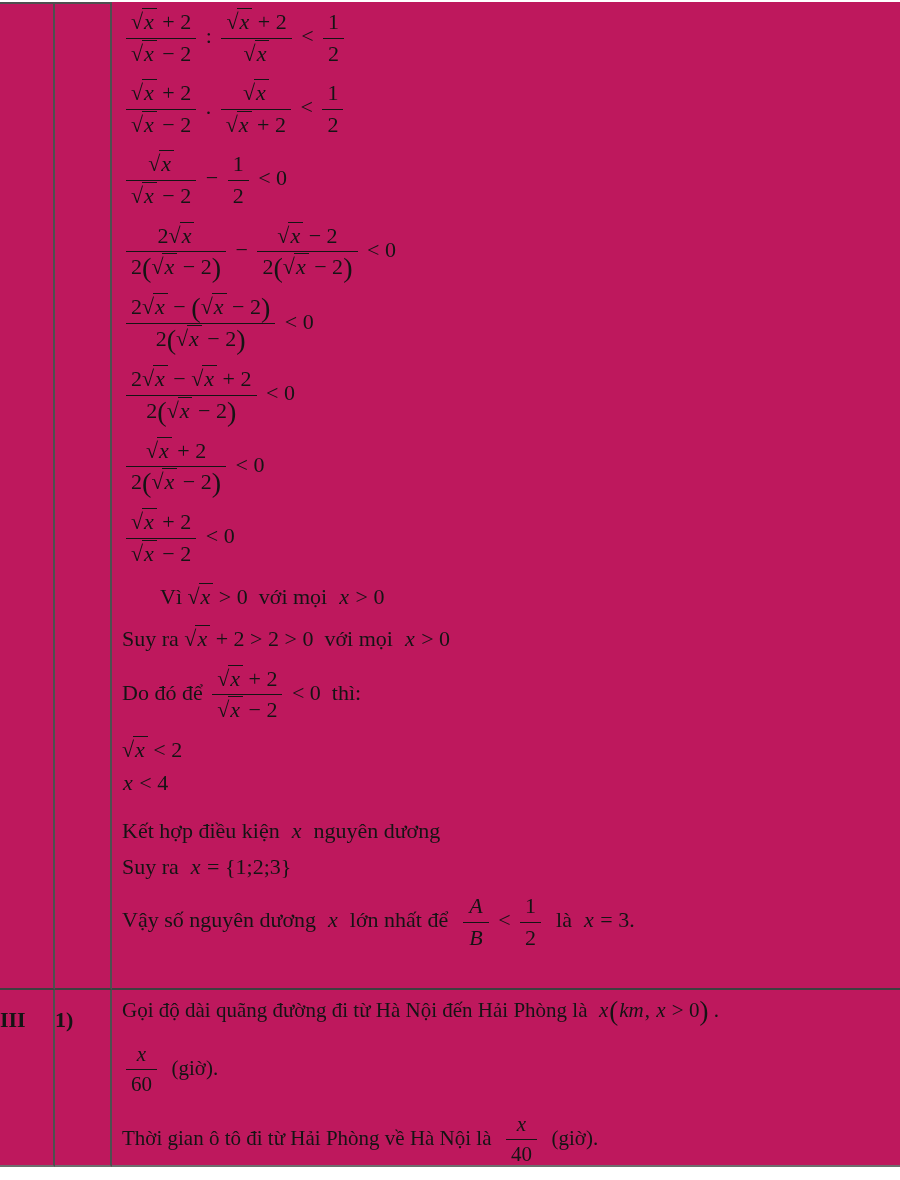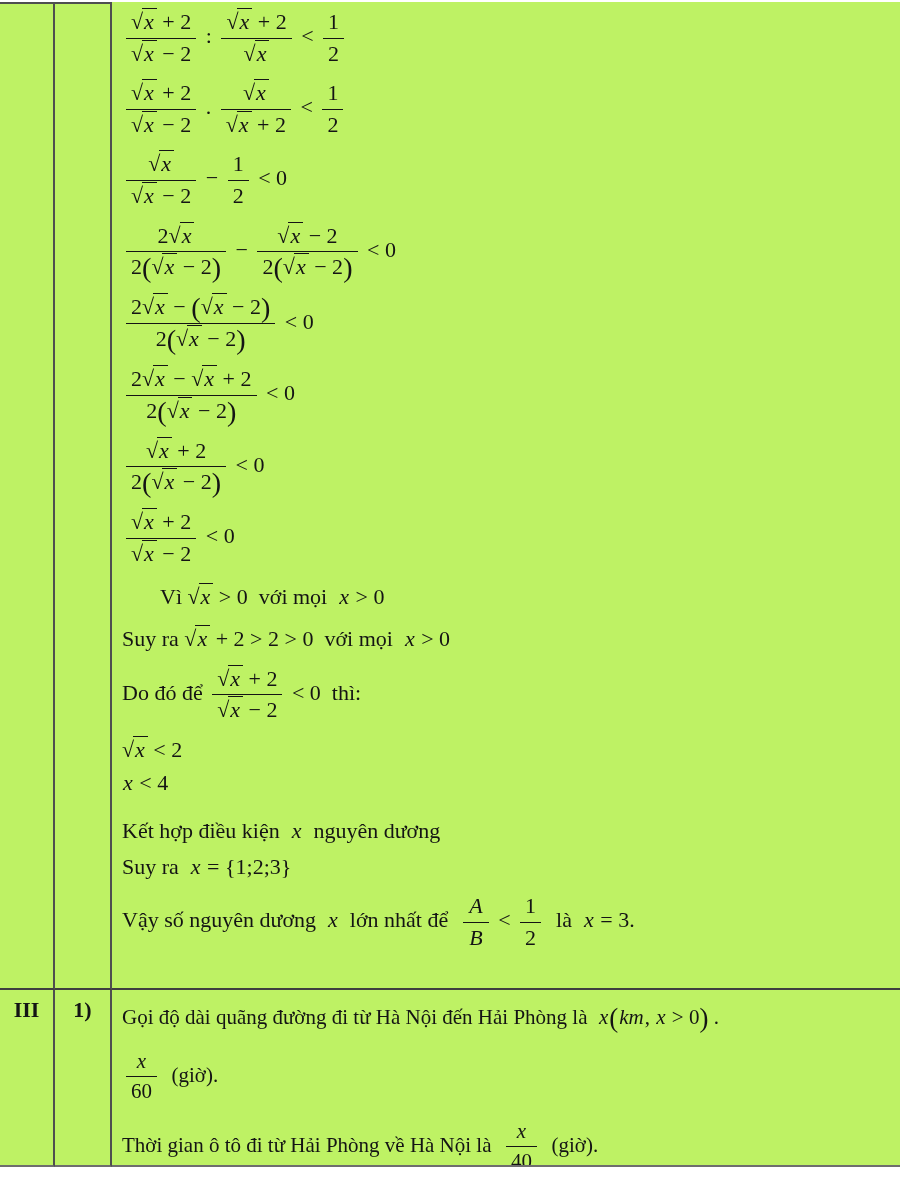--- a/index.html
+++ b/index.html
@@ -7,28 +7,28 @@
     position:relative; width:900px; height:1180px; background:#ffffff;
     font-family:"Liberation Serif","DejaVu Serif",serif; color:#141414;
     overflow:hidden;
   }
   .doc-table {
     position:absolute; left:0; top:2px; width:900px;
     display:grid;
     grid-template-columns:55px 57px 788px;
     grid-template-rows:988px 177px;
   }
-  .cell { box-sizing:border-box; background:#bef264; }
+  .cell { box-sizing:border-box; background:#be185d; }
   .c-r1c1 { border-top:2px solid #4f4f4f; border-right:2px solid #4f4f4f; border-bottom:2px solid #3f3f3f; }
   .c-r1c2 { border-top:2px solid #4f4f4f; border-right:2px solid #4f4f4f; border-bottom:2px solid #3f3f3f; }
   .c-r1c3 { border-bottom:2px solid #3f3f3f; padding:6px 0 0 10px; overflow:hidden; }
   .c-r2c1 { border-right:2px solid #4f4f4f; border-bottom:2px solid #6e6e6e; }
   .c-r2c2 { border-right:2px solid #4f4f4f; border-bottom:2px solid #6e6e6e; }
-  .c-r2c3 { border-bottom:2px solid #6e6e6e; padding:14px 0 0 10px; overflow:hidden; }
-  .label-cell { font-weight:700; font-size:22px; text-align:center; padding-top:7px; }
+  .c-r2c3 { border-bottom:2px solid #6e6e6e; padding:7px 0 0 10px; overflow:hidden; }
+  .label-cell { font-weight:700; font-size:22px; text-align:left; padding-top:17px; }
 
   
   .mline { font-size:22px; line-height:1.3; margin:0 0 11px 0; white-space:nowrap; }
   #solution-steps .mline:nth-child(8)  { margin-bottom:15px; }
   #solution-steps .mline:nth-child(9)  { margin-bottom:13px;margin-left:38px; }
   #solution-steps .mline:nth-child(12) { margin-bottom:5px; }
   #solution-steps .mline:nth-child(13) { margin-bottom:19px; }
   #solution-steps .mline:nth-child(14) { margin-bottom:7px; }
   #solution-steps .mline:nth-child(17) { margin-bottom:1px; }
   .mtext { }

